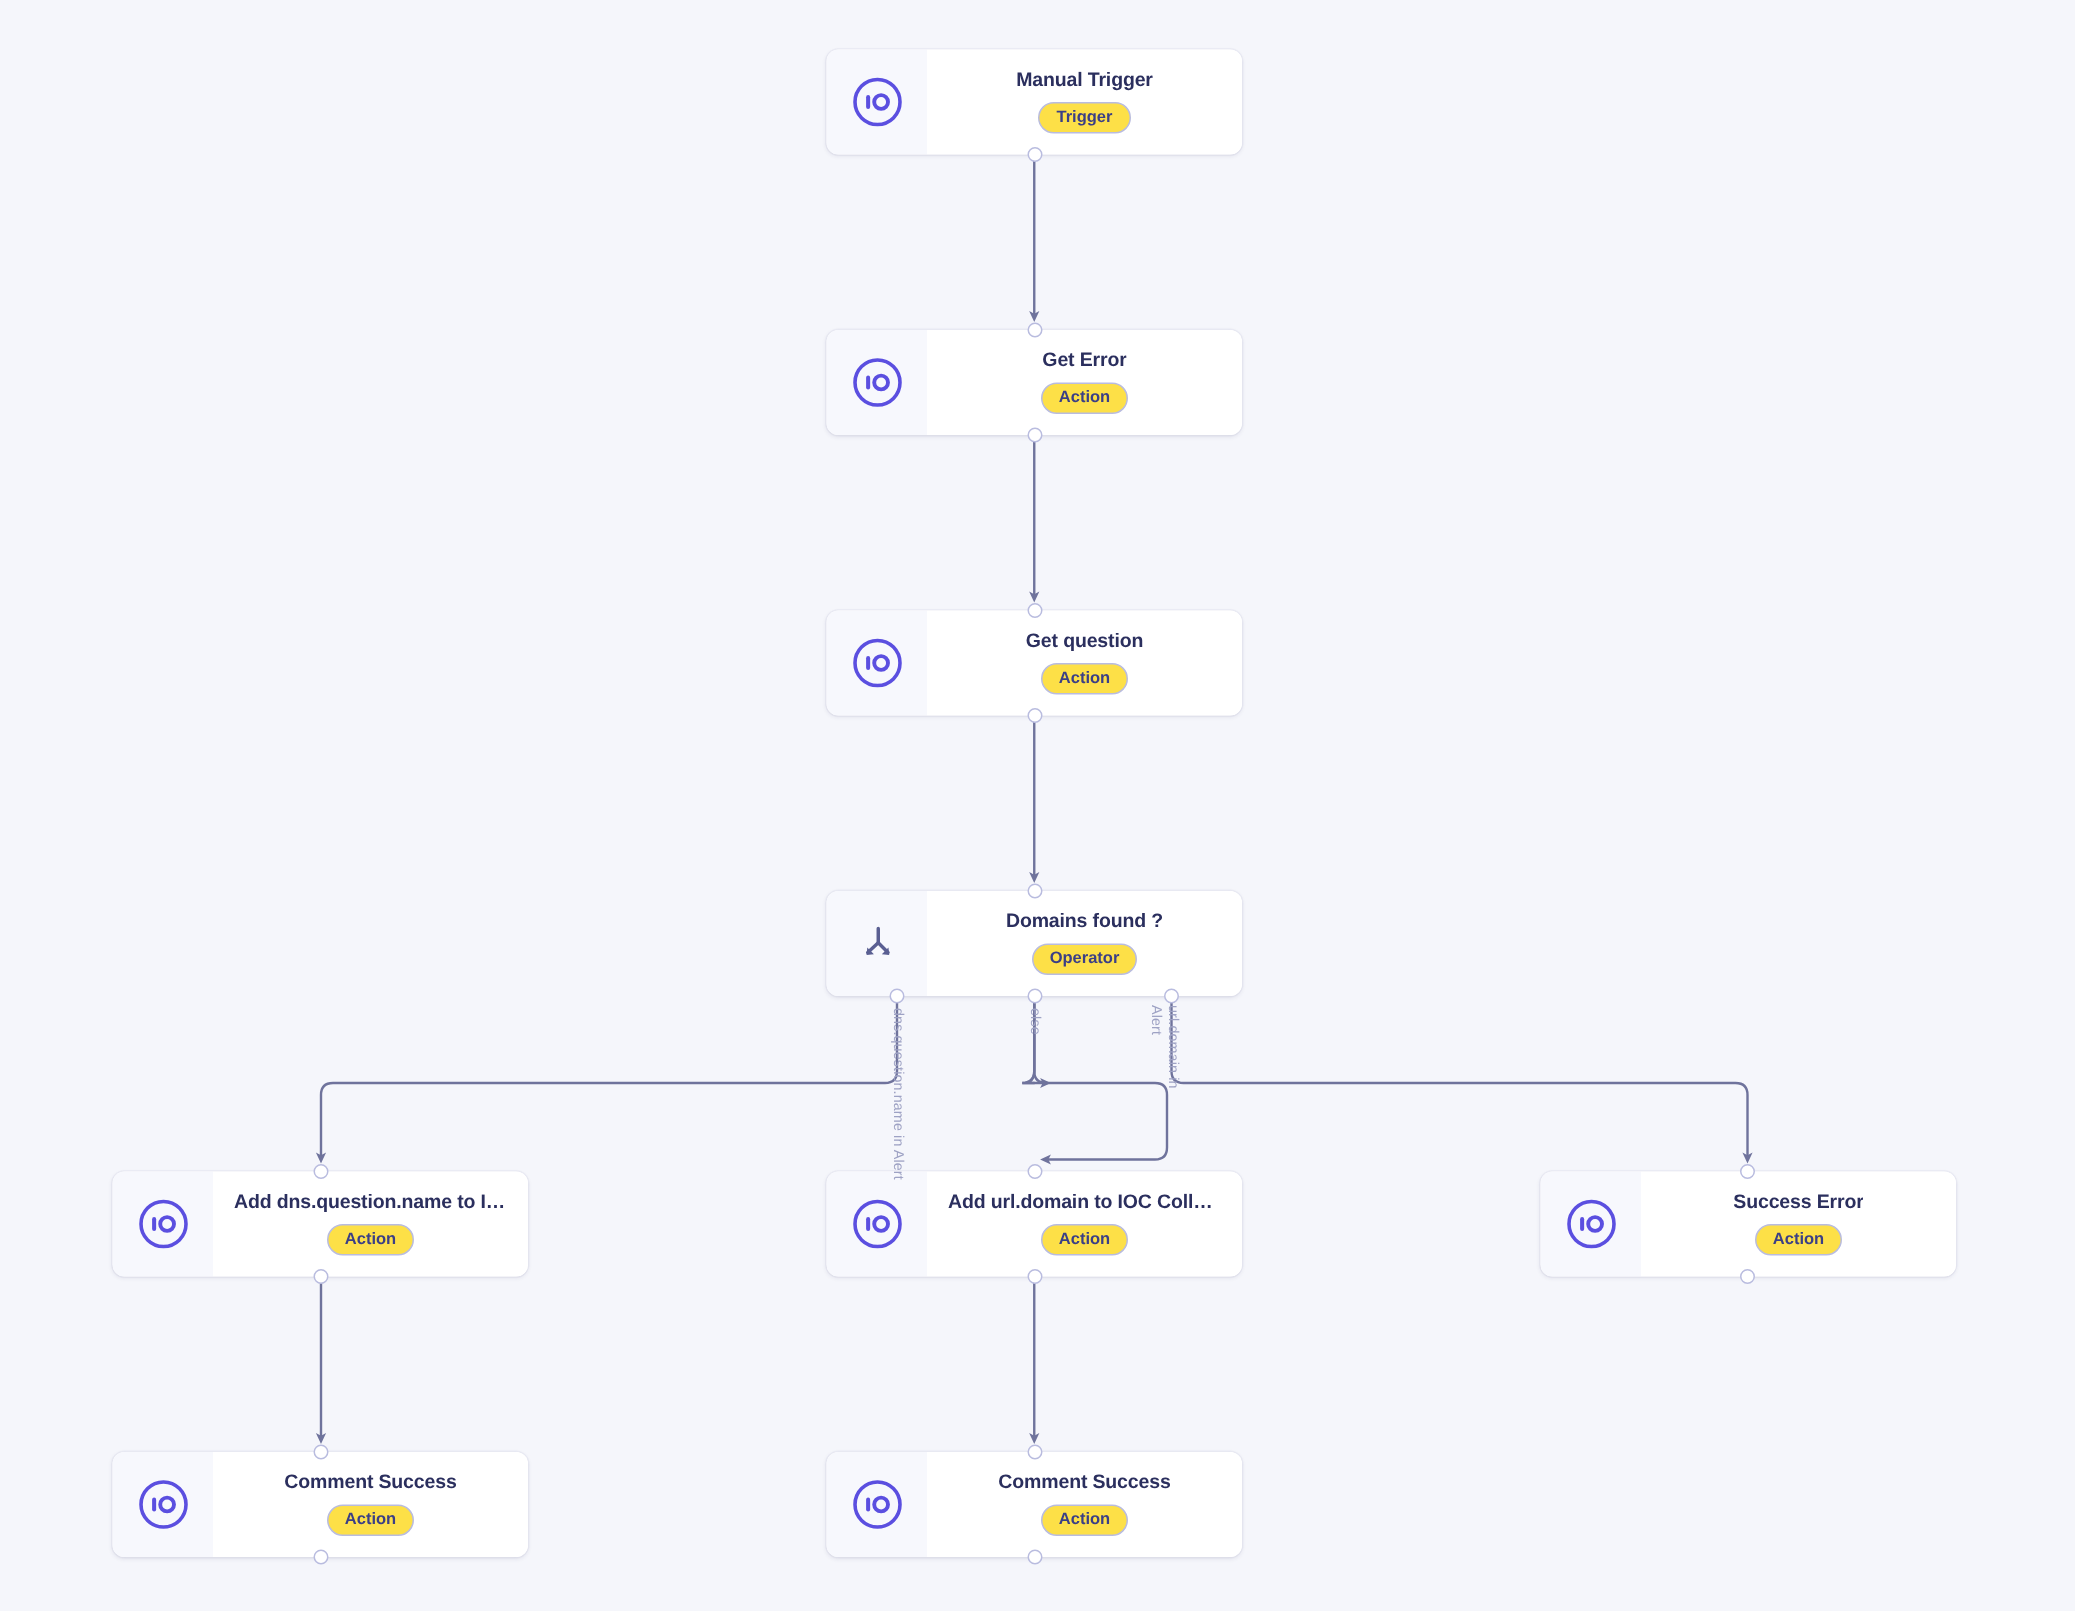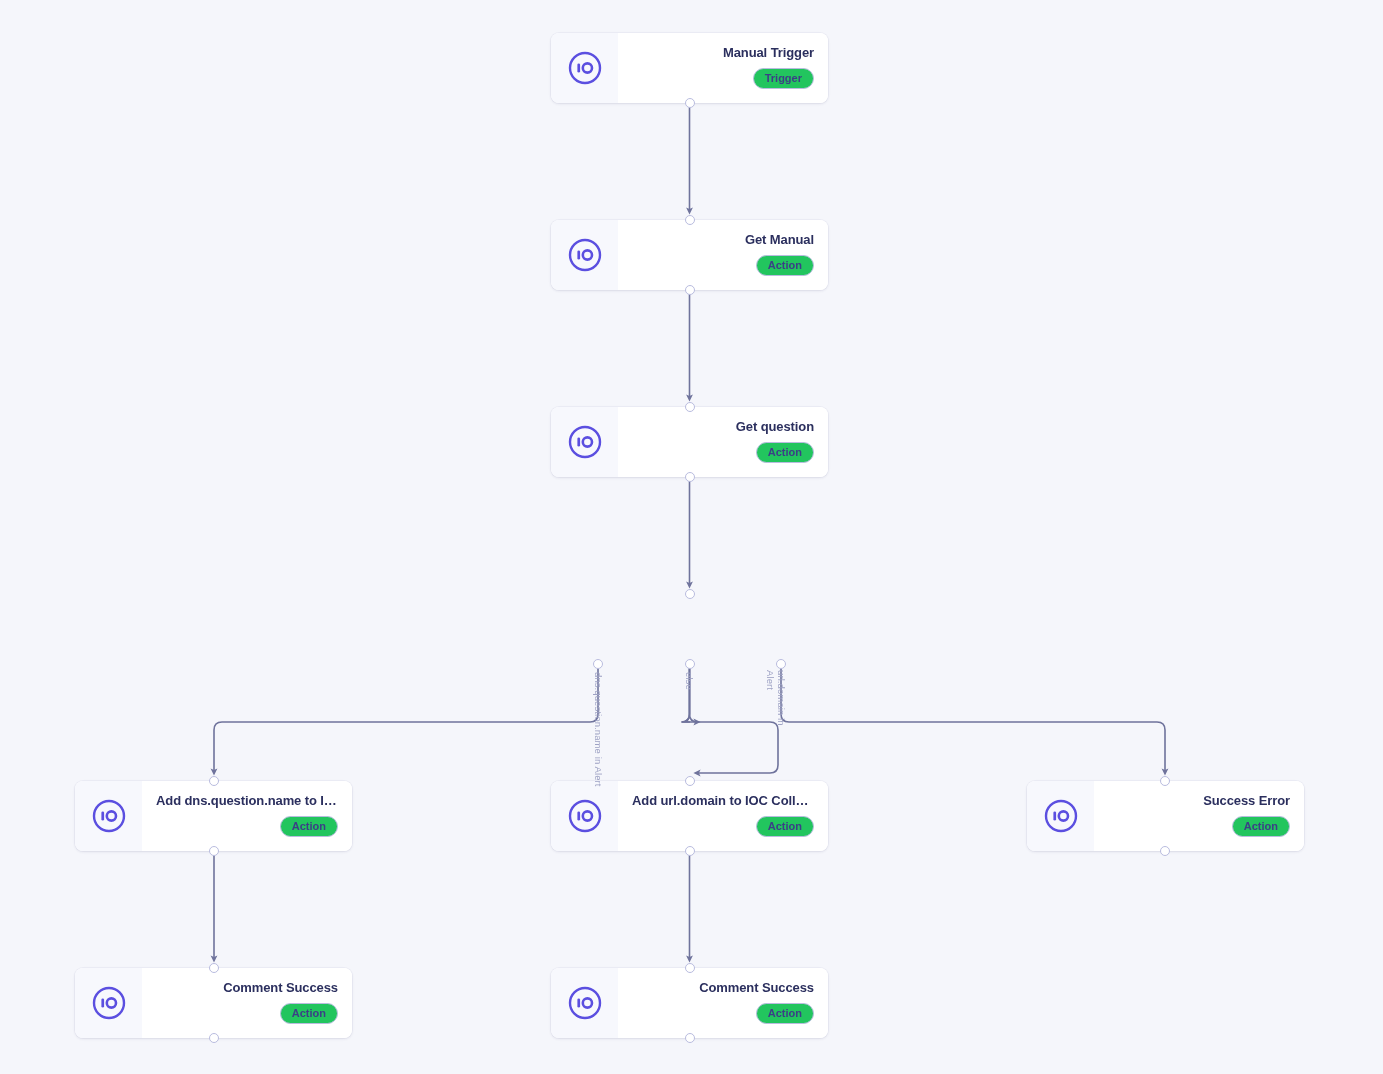--- a/index.html
+++ b/index.html
@@ -48,21 +48,21 @@
     align-items: center;
     justify-content: center;
   }
 
   .node-body {
     flex: 1 1 auto;
     background: #ffffff;
     padding: 12px 14px 0 14px;
     display: flex;
     flex-direction: column;
-    align-items: flex-end;
+    align-items: center;
     justify-content: flex-start;
     min-width: 0;
   }
 
   .node-title {
     font-size: 13px;
     font-weight: bold;
     color: #2b2f5e;
     letter-spacing: -0.1px;
     white-space: nowrap;
@@ -74,21 +74,21 @@
 
   .node-badge {
     margin-top: 7px;
     display: inline-block;
     padding: 3px 11px 4px 11px;
     border: 1px solid #b9bcdf;
     border-radius: 11px;
     font-size: 11px;
     font-weight: bold;
     color: #3b3f86;
-    background: #22c55e;
+    background: #fde047;
     line-height: 12px;
     white-space: nowrap;
   }
 
   
   .io-icon { display: block; }
   .fork-icon { display: block; }
 
   
   .port {
@@ -203,39 +203,55 @@
 
   <div class="node" style="left:551px; top:220px; width:277px;">
     <div class="node-icon-panel">
       <svg class="io-icon" width="34" height="34" viewBox="0 0 34 34">
         <circle cx="17" cy="17" r="15" fill="none" stroke="#5b4fe0" stroke-width="2.4"></circle>
         <rect x="9.4" y="12.4" width="2.7" height="9.2" rx="1.35" fill="#5b4fe0"></rect>
         <circle cx="19.4" cy="17" r="4.6" fill="none" stroke="#5b4fe0" stroke-width="2.6"></circle>
       </svg>
     </div>
     <div class="node-body">
-      <div class="node-title">Get Manual</div>
+      <div class="node-title">Get Error</div>
       <div class="node-badge">Action</div>
     </div>
   </div>
 
   <div class="node" style="left:551px; top:407px; width:277px;">
     <div class="node-icon-panel">
       <svg class="io-icon" width="34" height="34" viewBox="0 0 34 34">
         <circle cx="17" cy="17" r="15" fill="none" stroke="#5b4fe0" stroke-width="2.4"></circle>
         <rect x="9.4" y="12.4" width="2.7" height="9.2" rx="1.35" fill="#5b4fe0"></rect>
         <circle cx="19.4" cy="17" r="4.6" fill="none" stroke="#5b4fe0" stroke-width="2.6"></circle>
       </svg>
     </div>
     <div class="node-body">
       <div class="node-title">Get question</div>
       <div class="node-badge">Action</div>
     </div>
   </div>
 
+  <div class="node" style="left:551px; top:594px; width:277px;">
+    <div class="node-icon-panel">
+      <svg class="fork-icon" width="28" height="28" viewBox="0 0 28 28">
+        <g stroke="#5a5f92" stroke-width="2.3" fill="none" stroke-linecap="round" stroke-linejoin="round">
+          <path d="M14.5,4 L14.5,13.5 L21,20"></path>
+          <path d="M14.5,13.5 L7.5,20"></path>
+        </g>
+        <path d="M21.8,21.6 L16.9,21.1 L21.3,16.7 Z" fill="#5a5f92"></path>
+        <path d="M6.7,21.6 L11.6,21.1 L7.2,16.7 Z" fill="#5a5f92"></path>
+      </svg>
+    </div>
+    <div class="node-body">
+      <div class="node-title">Domains found ?</div>
+      <div class="node-badge">Operator</div>
+    </div>
+  </div>
 
   <div class="node" style="left:75px; top:781px; width:277px;">
     <div class="node-icon-panel">
       <svg class="io-icon" width="34" height="34" viewBox="0 0 34 34">
         <circle cx="17" cy="17" r="15" fill="none" stroke="#5b4fe0" stroke-width="2.4"></circle>
         <rect x="9.4" y="12.4" width="2.7" height="9.2" rx="1.35" fill="#5b4fe0"></rect>
         <circle cx="19.4" cy="17" r="4.6" fill="none" stroke="#5b4fe0" stroke-width="2.6"></circle>
       </svg>
     </div>
     <div class="node-body">

